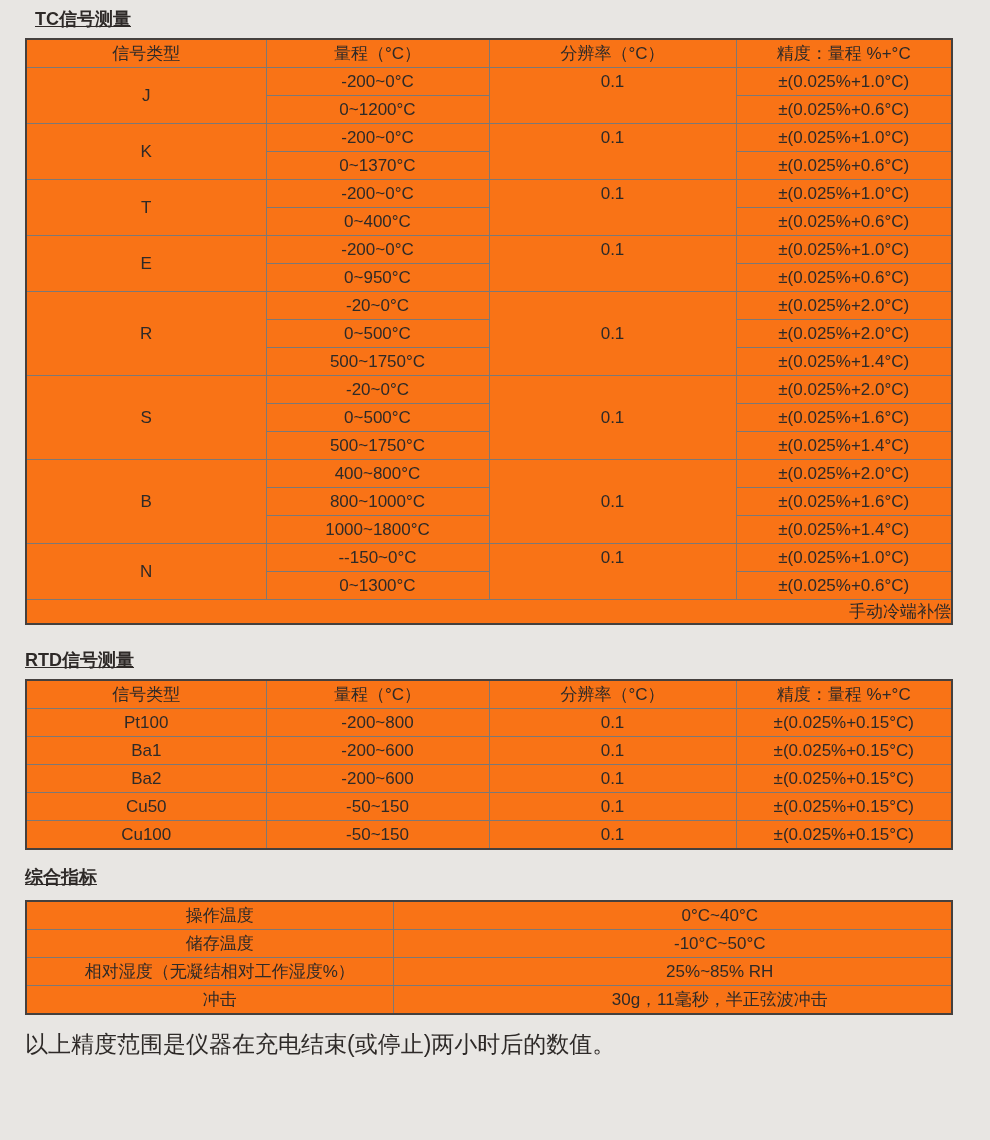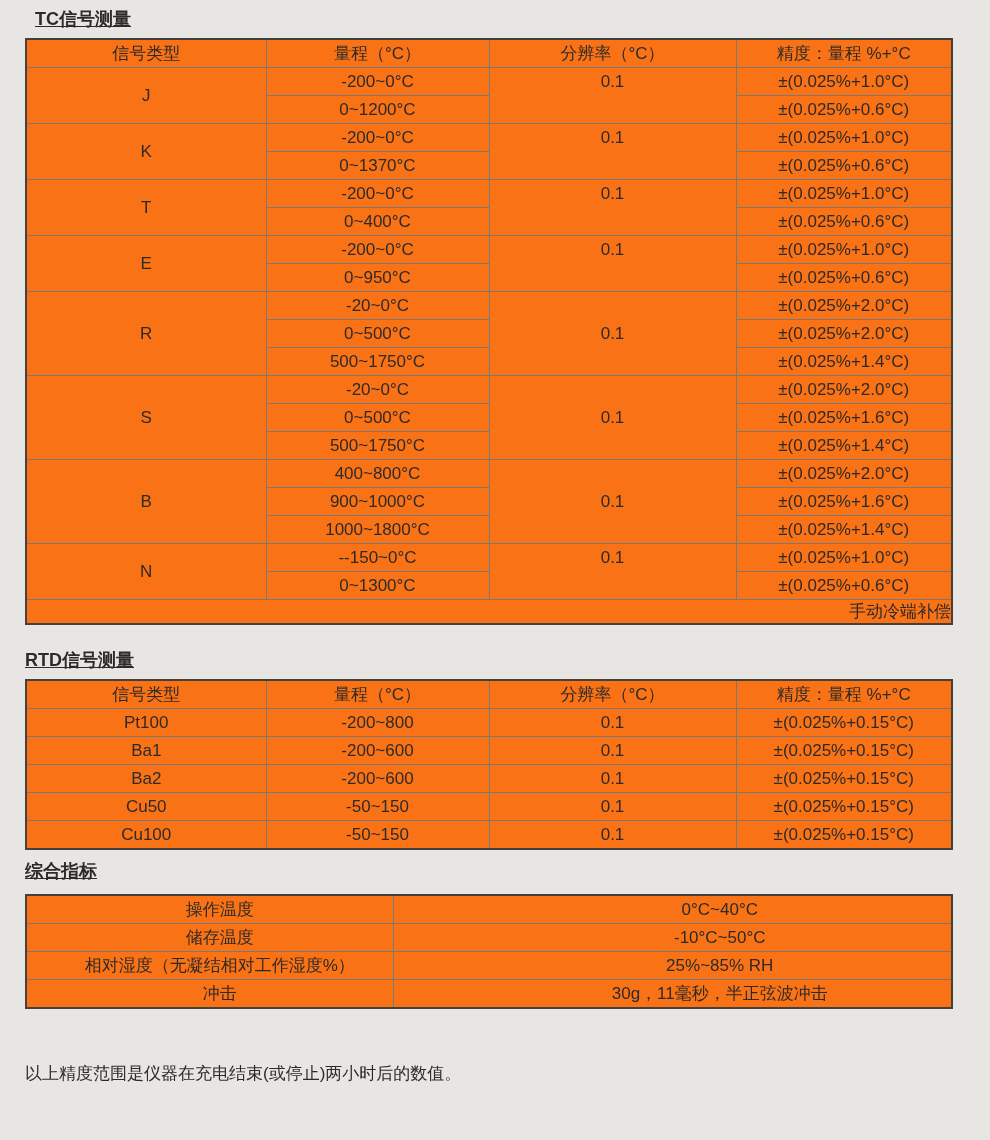--- a/index.html
+++ b/index.html
@@ -9,37 +9,37 @@
     font-family:"Liberation Sans","DejaVu Sans",sans-serif;
   }
   .doc{padding:8px 0 0 25px;}
   .section-title{
     font-size:18px;font-weight:bold;line-height:22px;
     margin:0 0 8px 0;
     text-decoration:underline;
   }
   .tc-title{margin-left:10px;}
   .rtd-title{margin-top:24px;}
-  .gen-title{margin-top:10px;margin-bottom:12px;}
+  .gen-title{margin-top:16px;margin-bottom:12px;}
   table.spec{
     border-collapse:collapse;table-layout:fixed;width:926px;
     background:#f97316;border:2px solid #45403e;
   }
   table.spec th,table.spec td{
     border:1px solid #7d7875;
     font-size:17px;font-weight:normal;
     height:27px;line-height:27px;padding:0;
     text-align:center;white-space:nowrap;overflow:hidden;
   }
   table.spec td.va-top{vertical-align:top;}
   table.spec td.va-top span{display:block;line-height:27px;}
   table.spec td.cell-left{text-align:right;padding-left:12px;}
   table.general td.spec-label{text-align:center;padding-left:20px;}
   table.general td.spec-value{text-align:center;padding-left:95px;}
-  .footnote{margin-top:54px;font-size:17px;line-height:22px;}
+  .footnote{margin-top:18px;font-size:23px;line-height:22px;}
 </style>
 </head>
 <body>
 
 <div class="doc">
 
   <div class="section-title tc-title">TC信号测量</div>
 
   <table class="spec">
     <colgroup>
@@ -133,21 +133,21 @@
           <td>500~1750°C</td>
           <td>±(0.025%+1.4°C)</td>
         </tr>
         <tr>
           <td rowspan="3">B</td>
           <td>400~800°C</td>
           <td rowspan="3"><span>0.1</span></td>
           <td>±(0.025%+2.0°C)</td>
         </tr>
         <tr>
-          <td>900~1000°C</td>
+          <td>800~1000°C</td>
           <td>±(0.025%+1.6°C)</td>
         </tr>
         <tr>
           <td>1000~1800°C</td>
           <td>±(0.025%+1.4°C)</td>
         </tr>
         <tr>
           <td rowspan="2">N</td>
           <td>--150~0°C</td>
           <td rowspan="2" class="va-top">

